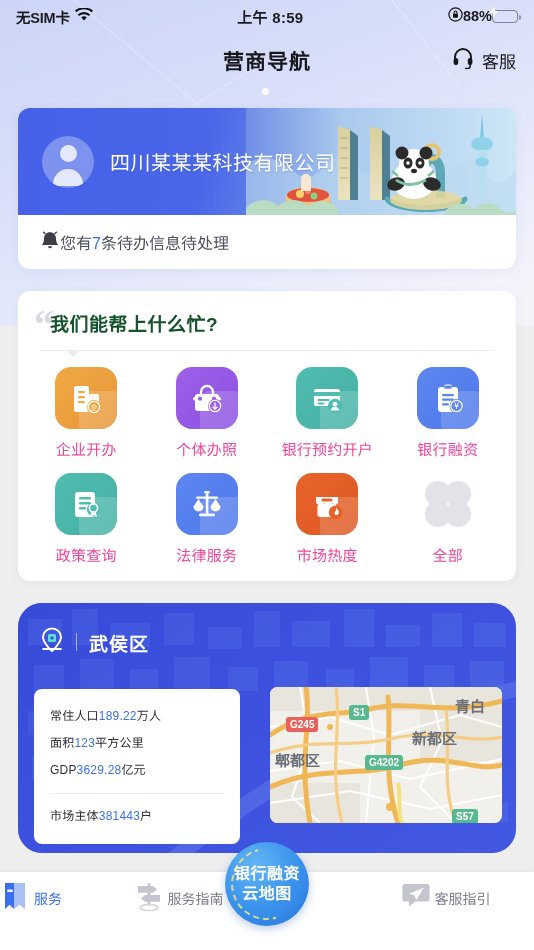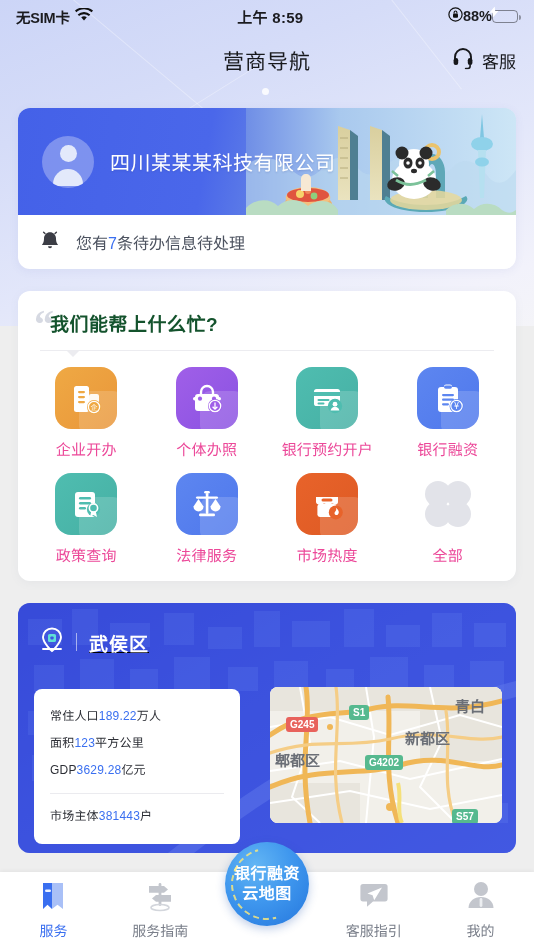--- a/index.html
+++ b/index.html
@@ -52,21 +52,21 @@
   }
   .battery-fill { height: 100%; width: 88%; background: #38d14e; border-radius: 2px; position: relative; }
   .bolt { position:absolute; left: 50%; top: 50%; transform: translate(-50%,-50%); }
 
   
   .app-header {
     position: relative; z-index: 3;
     height: 56px; display: flex; align-items: center; justify-content: center;
     padding: 0 18px;
   }
-  .app-title { font-size: 21px; font-weight: 400; color: #17181c; letter-spacing: 1px; }
+  .app-title { font-size: 21px; font-weight: 700; color: #17181c; letter-spacing: 1px; }
   .cs-btn {
     position: absolute; right: 18px; top: 50%; transform: translateY(-50%);
     display: flex; align-items: center; gap: 7px;
     font-size: 17px; color: #17181c;
   }
 
   
   .company-card {
     position: relative; z-index: 3;
     margin: 20px 18px 0; background: #ffffff;
@@ -91,21 +91,21 @@
     position: relative; z-index: 2;
     margin-left: 16px; font-size: 20px; color: #ffffff; letter-spacing: .5px;
     text-shadow: 0 1px 2px rgba(40,60,140,.22);
   }
   .scene { position: absolute; right: 0; top: 0; width: 270px; height: 107px; z-index: 1; }
 
   .todo-row {
     height: 54px; display: flex; align-items: center; padding: 0 22px;
     font-size: 16px; color: #4d5360;
   }
-  .todo-text { margin-left: 16px; }
+  .todo-text { margin-left: 0; }
   .todo-num { color: #3a6ff0; }
 
   
   .help-card {
     position: relative; margin: 22px 18px 0;
     background: #fff; border-radius: 12px; padding: 18px 0 16px;
     box-shadow: 0 2px 10px rgba(120,130,160,.07);
   }
   .help-head { position: relative; padding: 0 22px 0 26px; }
   .quote-mark {
@@ -135,23 +135,22 @@
   .tile .sheen {
     position: absolute; right: -6px; bottom: -6px; width: 44px; height: 44px;
     background: rgba(255,255,255,.16); border-radius: 10px;
   }
   .tile svg { position: relative; z-index: 2; }
   .tile-label { margin-top: 9px; font-size: 15px; color: #ec4899; letter-spacing: .2px; }
 
   
   .district-card {
     position: relative; margin: 22px 18px 0; height: 250px;
-    border-radius: 12px; overflow: hidden;
+    border-radius: 24px; overflow: hidden;
     background: linear-gradient(150deg, #3447d6 0%, #3d55e0 40%, #4a63e8 100%);
-    text-decoration: underline;
   }
   .city3d { position: absolute; inset: 0; opacity: .5; }
   .district-head {
     position: relative; z-index: 3; display: flex; align-items: center;
     padding: 24px 0 0 22px; gap: 12px;
   }
   .district-sep { width: 1px; height: 18px; background: rgba(255,255,255,.55); }
   .district-name { font-size: 19px; font-weight: 700; color: #fff; letter-spacing: 1px; }
 
   .stats-panel {
@@ -174,21 +173,21 @@
   }
   .map-area-name { position: absolute; color: #6b6f77; font-size: 15px; font-weight: 700; }
 
   
   .tabbar {
     position: absolute; left: 0; bottom: 0; width: 534px; height: 78px;
     background: #ffffff; display: flex; align-items: flex-start;
     padding-top: 8px; z-index: 10;
     box-shadow: 0 -1px 4px rgba(0,0,0,.05);
   }
-  .tab { flex: 1; display: flex; flex-direction: column; align-items: center; gap: 4px; }
+  .tab { flex: 1; display: flex; align-items: center; gap: 4px; }
   .tab-label { font-size: 14px; color: #7a7f8a; }
   .tab.active .tab-label { color: #3a6ff0; }
   .tab.spacer { visibility: hidden; }
   .fab {
     position: absolute; left: 50%; bottom: 24px; transform: translateX(-50%);
     width: 84px; height: 84px; border-radius: 50%;
     background: radial-gradient(circle at 36% 28%, #63b6f4 0%, #3f97ee 45%, #2476dd 100%);
     z-index: 12; display: flex; flex-direction: column;
     align-items: center; justify-content: center;
     box-shadow: 0 3px 10px rgba(40,90,180,.30);
@@ -582,21 +581,21 @@
       <circle cx="120" cy="120" r="4" fill="#f0b757"></circle>
       <circle cx="60" cy="40" r="3" fill="#f0b757"></circle>
     </svg>
     
     <span class="map-label" style="left:16px; top:30px; background:#e8625c">G245</span>
     <span class="map-label" style="left:79px; top:18px; background:#56b98f">S1</span>
     <span class="map-label" style="left:95px; top:68px; background:#56b98f">G4202</span>
     <span class="map-label" style="left:182px; top:122px; background:#56b98f">S57</span>
     
     <span class="map-area-name" style="left:5px; top:62px;">郫都区</span>
-    <span class="map-area-name" style="left:135px; top:40px;">新都区</span>
+    <span class="map-area-name" style="left:142px; top:40px;">新都区</span>
     <span class="map-area-name" style="left:185px; top:8px;">青白</span>
   </div>
 </div>
 
 <div class="tabbar">
   <div class="tab active">
     <span>
       <svg width="30" height="32" viewBox="0 0 30 32">
         <path d="M5 3h9v26l-4.5-4.2L5 29z" fill="#3a6ff0"></path>
         <path d="M14 3h11v26l-5.5-4.2L14 29z" fill="#a9c0f7"></path>
@@ -623,29 +622,19 @@
   <div class="tab">
     <span>
       <svg width="30" height="32" viewBox="0 0 30 32">
         <path d="M4 4h22a2.6 2.6 0 0 1 2.6 2.6v12.2A2.6 2.6 0 0 1 26 21.4H14l-6 5.4v-5.4H4a2.6 2.6 0 0 1-2.6-2.6V6.6A2.6 2.6 0 0 1 4 4z" fill="#c3c6cd"></path>
         <path d="M23 7.6 8.4 13.4l5.2 1.8 1.6 5 7.8-12.6z" fill="#ffffff"></path>
       </svg>
     </span>
     <span class="tab-label">客服指引</span>
   </div>
 
-  <div class="tab">
-    <span>
-      <svg width="30" height="32" viewBox="0 0 30 32">
-        <circle cx="15" cy="9" r="7" fill="#c3c6cd"></circle>
-        <path d="M2.5 28c0-6.4 5.6-11 12.5-11s12.5 4.6 12.5 11z" fill="#c3c6cd"></path>
-        <rect x="13.6" y="18" width="2.8" height="9" rx="1.4" fill="#eceef1"></rect>
-      </svg>
-    </span>
-    <span class="tab-label">我的</span>
-  </div>
 </div>
 
 <div class="fab">
   <span class="arc"></span>
   <span>银行融资</span>
   <span>云地图</span>
 </div>
 
 </body></html>

